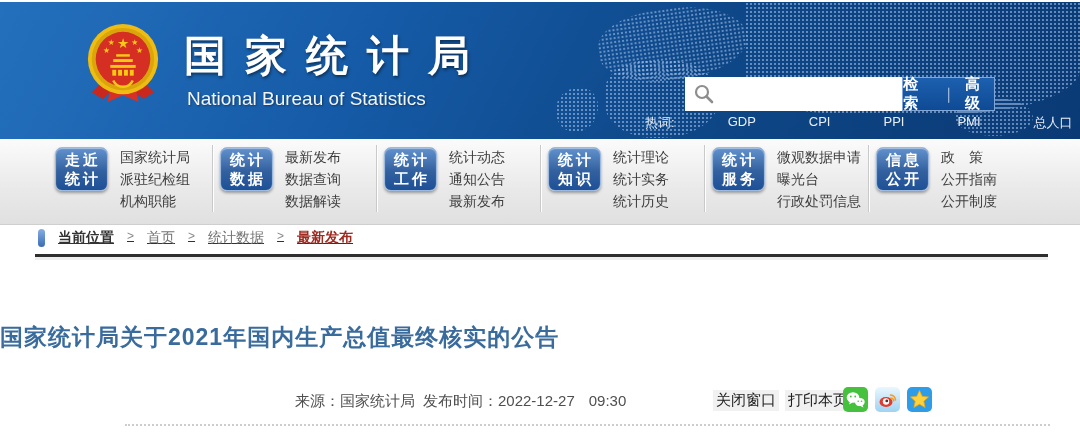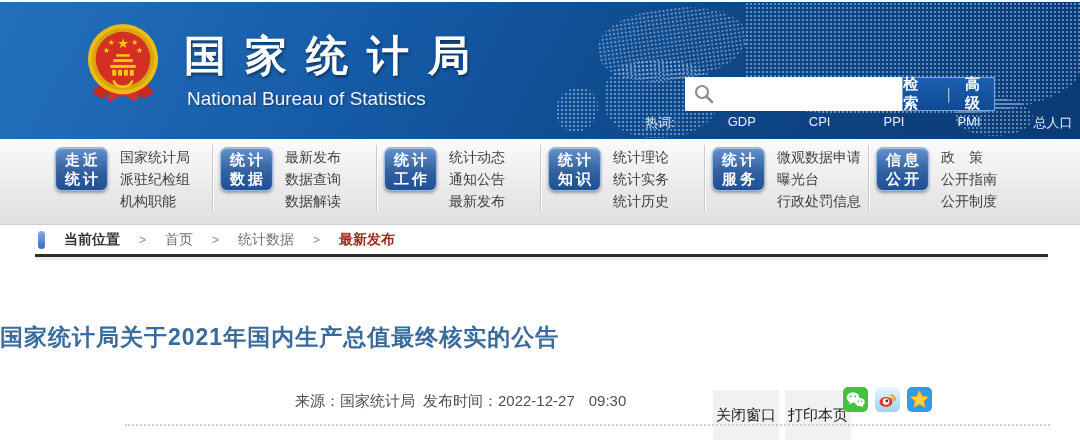--- a/index.html
+++ b/index.html
@@ -52,40 +52,40 @@
                background:linear-gradient(#6292cd,#33619f 55%,#1e5097);
                border:1px solid #9db9dd; box-shadow:0 2px 3px rgba(0,0,0,.35), inset 0 1px 1px rgba(255,255,255,.45);
                color:#fff; font-weight:bold; font-size:15px; line-height:19px; letter-spacing:3px;
                display:flex; flex-direction:column; align-items:center; justify-content:center;
                text-indent:3px; cursor:pointer; }
   .nav-links { margin-left:12px; padding-top:1px; font-size:14px; color:#3e3e3e; white-space:nowrap; }
   .nav-link { display:block; line-height:22px; height:22px; cursor:pointer; }
 
   
   .breadcrumb { position:absolute; left:38px; top:229px; height:22px; display:flex;
-                align-items:center; gap:19px; font-size:14px; color:#333; }
+                gap:13px; font-size:14px; color:#333;text-decoration:underline; }
   .crumb-pill { width:7px; height:18px; border-radius:4px;
                 background:linear-gradient(#85aee3,#3b6cb3); }
   .crumb-label { font-weight:bold; color:#333; }
   .crumb-sep { color:#8a8a8a; font-size:12px; }
   .crumb-item { cursor:pointer; color:#737373; }
   .crumb-active { color:#9e2b21; font-weight:bold; cursor:pointer; }
 
   .rule-dark { position:absolute; left:35px; top:254px; width:1013px; height:3px;
                background:#2e2e2e; box-shadow:0 3px 0 rgba(0,0,0,.07); }
 
   
   .article-title { position:absolute; left:0; top:322px; width:1080px; text-align:left;
                    font-size:23px; font-weight:bold; color:#3a6b9d; letter-spacing:1px; }
   .meta { position:absolute; left:0; top:386px; width:1080px; height:30px; font-size:15px; color:#4f4f4f; }
   .meta-source  { position:absolute; left:295px; top:6px; }
   .meta-publish { position:absolute; left:423px; top:6px; }
   .meta-publish .t { margin-left:14px; }
   .meta-actions { position:absolute; left:713px; top:4px; display:flex; gap:6px; }
-  .chip { background:#f1f1f1; color:#1d1d1d; padding:16px 3px; font-size:15px; cursor:pointer; white-space:nowrap; }
+  .chip { background:#f1f1f1; color:#1d1d1d; padding:1px 3px; font-size:15px; cursor:pointer; white-space:nowrap; }
   .share { position:absolute; left:843px; top:1px; display:flex; gap:7px; }
   .share-icon { width:25px; height:25px; cursor:pointer; }
 
   .dotted-divider { position:absolute; left:125px; top:424px; width:925px; height:0;
                     border-top:2px dotted #cdcdcd; }
 </style>
 </head>
 <body>
 
 <div class="page">

